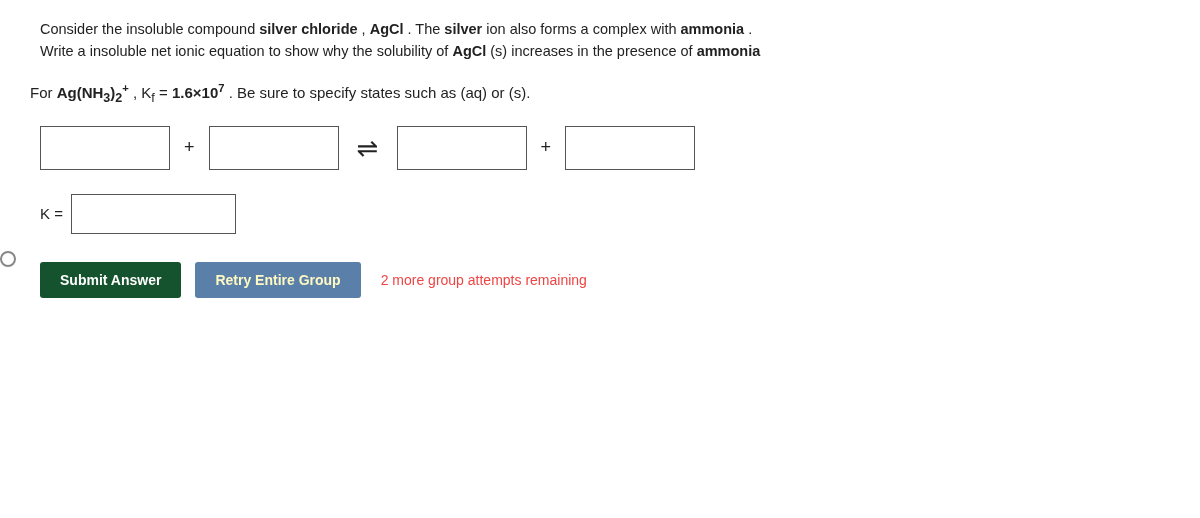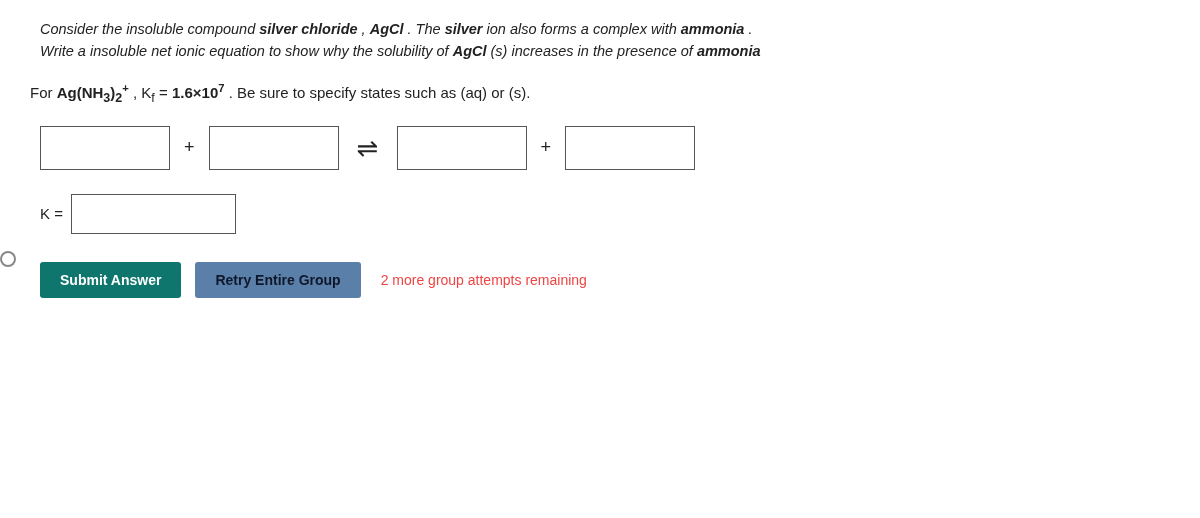--- a/index.html
+++ b/index.html
@@ -31,21 +31,20 @@
       font-weight: bold;
       font-size: 14.5px;
       margin-bottom: 22px;
     }
 
     .question-text {
       font-size: 14.5px;
       line-height: 1.55;
       margin-bottom: 16px;
       margin-left: 10px;
-      font-style: italic;
     }
 
     .question-text b {
       font-weight: bold;
     }
 
     .kf-line {
       font-size: 15px;
       line-height: 1.6;
       margin-bottom: 18px;
@@ -126,34 +125,34 @@
     }
 
     .buttons-row {
       display: flex;
       align-items: center;
       gap: 14px;
       margin-left: 10px;
     }
 
     .btn-submit {
-      background: #0f766e;
+      background: #14532d;
       color: #fff;
       border: none;
       padding: 10px 20px;
       font-size: 14px;
       font-weight: bold;
       cursor: pointer;
       border-radius: 3px;
       min-width: 130px;
     }
 
     .btn-retry {
       background: #5a7fa8;
-      color: #0f172a;
+      color: #fef9c3;
       border: none;
       padding: 10px 20px;
       font-size: 14px;
       font-weight: bold;
       cursor: pointer;
       border-radius: 3px;
       min-width: 155px;
     }
 
     .attempts-text {

